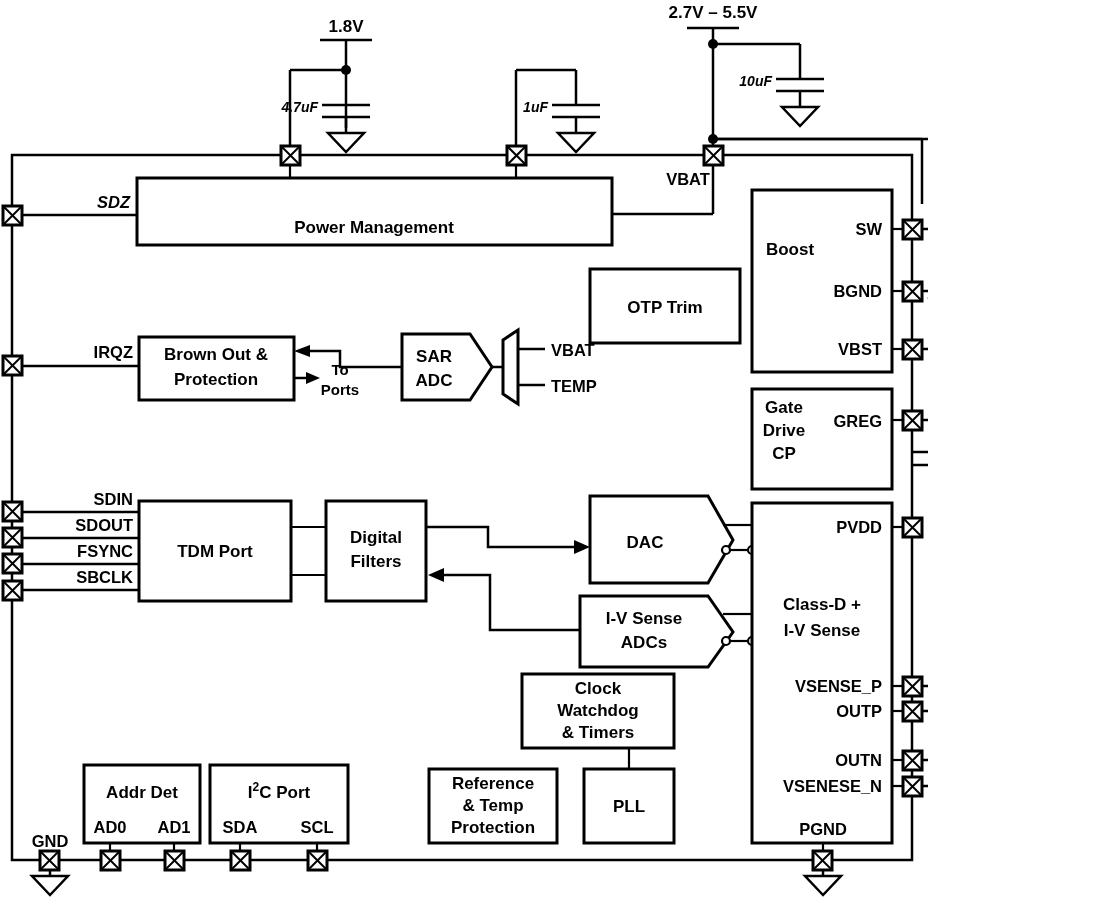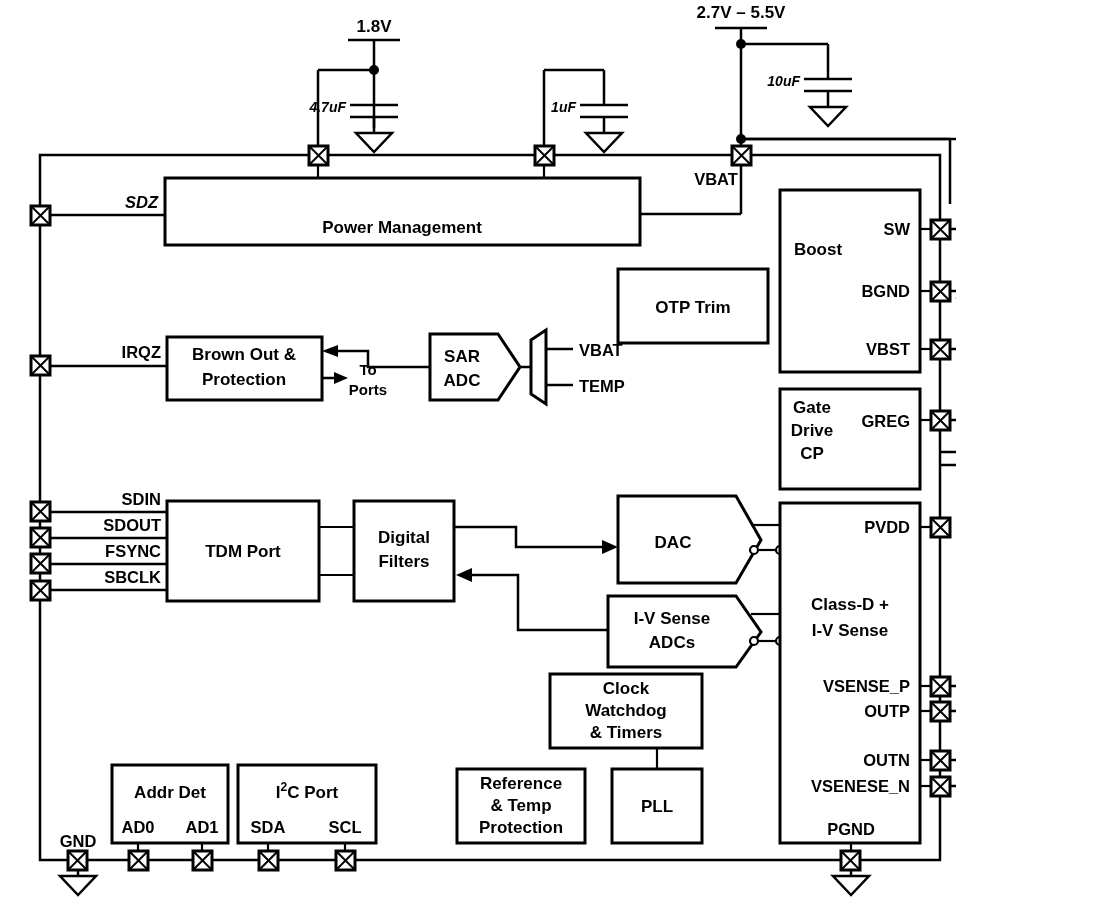--- a/index.html
+++ b/index.html
@@ -1,17 +1,17 @@
 <!DOCTYPE html>
 <html><head>
 <meta charset="utf-8">
 <style>
   html,body{margin:0;padding:0;background:#ffffff;}
   body{font-family:"Liberation Sans", sans-serif;}
-  #root{position:relative;width:928px;height:901px;background:#fff;overflow:hidden;padding-left:28px;}
+  #root{position:relative;width:928px;height:901px;background:#fff;overflow:hidden;}
   svg{display:block;}
   .blk{fill:#fff;stroke:#000;stroke-width:3;}
   .wire{stroke:#000;stroke-width:2.5;fill:none;}
   .wire-thin{stroke:#000;stroke-width:2.2;fill:none;}
   .pad{fill:#fff;stroke:#000;stroke-width:3;}
   .padx{stroke:#000;stroke-width:2;}
   .dot{fill:#000;}
   text{font-family:"Liberation Sans", sans-serif;fill:#000;}
   .blabel{font-size:17px;font-weight:bold;}
   .pin{font-size:16.5px;font-weight:bold;}

